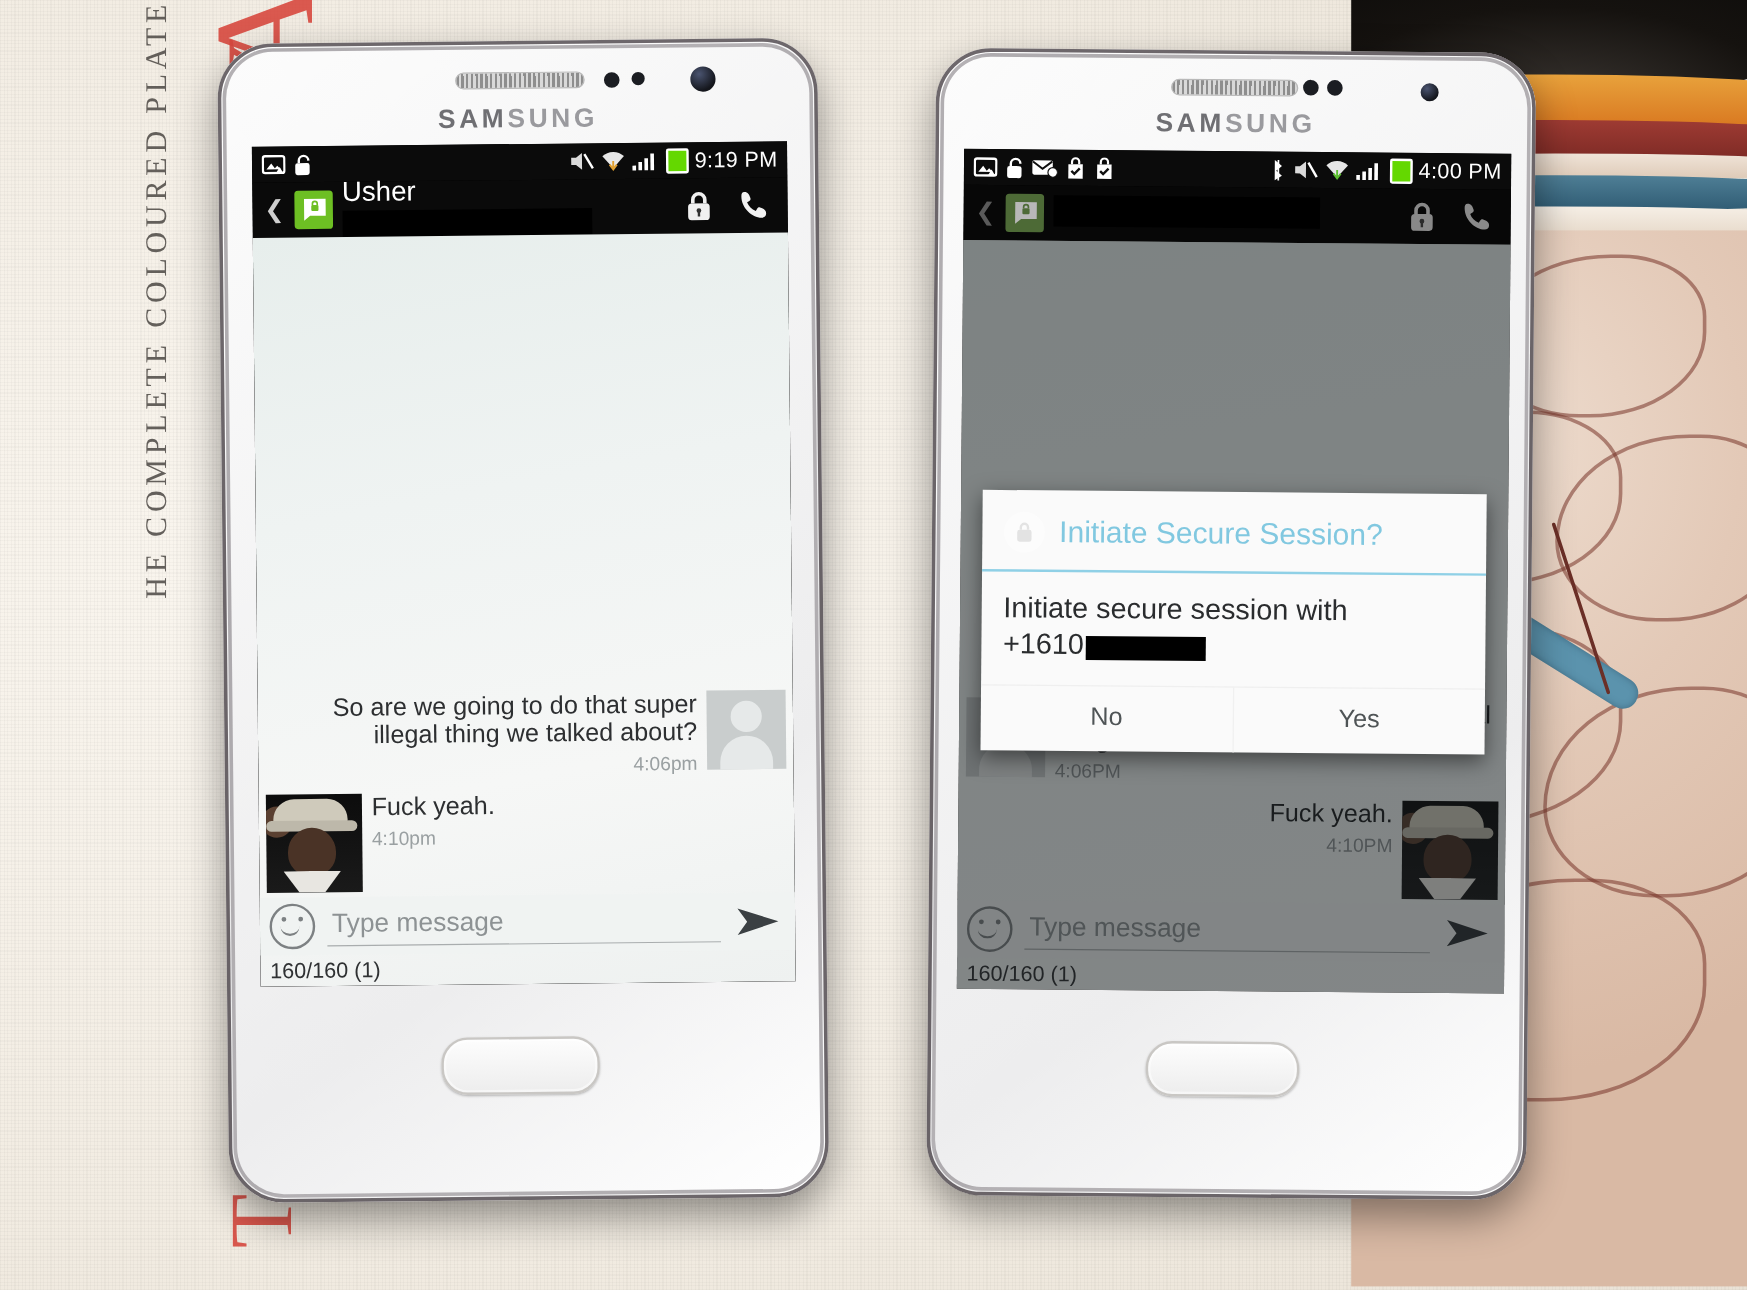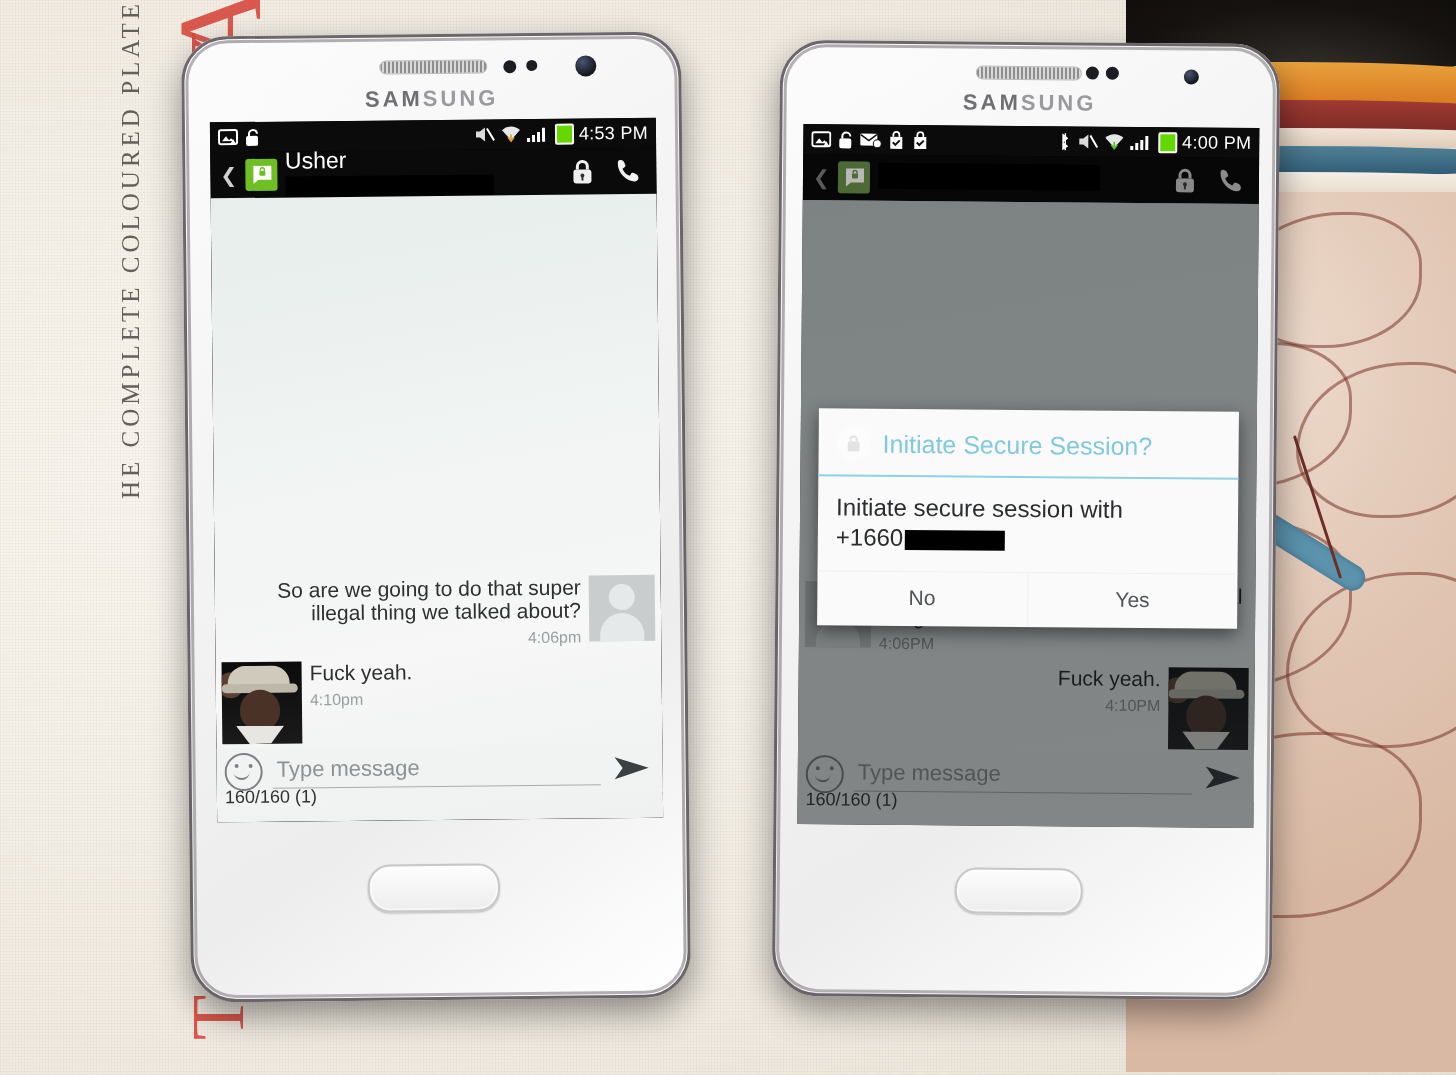--- a/index.html
+++ b/index.html
@@ -121,21 +121,21 @@
   .composer{position:absolute;left:0;right:0;bottom:26px;height:48px;display:flex;align-items:center;
     gap:10px;padding:0 8px;background:rgba(240,243,242,.9);}
   .emoji-btn{width:34px;height:34px;border-radius:50%;border:2px solid #7d8183;position:relative;flex:0 0 34px;}
   .emoji-btn .eye{position:absolute;top:9px;width:4px;height:4px;border-radius:50%;background:#7d8183;}
   .emoji-btn .eye.l{left:8px;} .emoji-btn .eye.r{right:8px;}
   .emoji-btn .smile{position:absolute;left:7px;top:15px;width:16px;height:8px;
     border-bottom:2px solid #7d8183;border-radius:0 0 12px 12px;}
   .msg-input{flex:1 1 auto;border-bottom:1px solid #a9adae;padding:2px 4px 5px 4px;}
   .msg-input span{color:#8d9294;font-size:22px;}
   .send-btn{flex:0 0 44px;height:40px;display:flex;align-items:center;justify-content:center;}
-  .counter{position:absolute;left:8px;bottom:14px;color:#2f3133;font-size:18px;}
+  .counter{position:absolute;left:8px;bottom:2px;color:#2f3133;font-size:18px;}
 
   
   #screen-right .convo{background:linear-gradient(170deg,#e7eeec,#f2f5f4);}
   #screen-right .actionbar{background:#070707;}
   #screen-right .app-avatar{background:#4d6a36;}
   #screen-right .contact-name{color:#7c7c7c;}
   #screen-right .msg-text{color:#1f2123;}
   #screen-right .msg-time{color:#8d9294;}
 
   
@@ -228,21 +228,21 @@
           </span>
           <span class="ic">
             <svg class="ic" width="24" height="18" viewBox="0 0 24 18">
                 <rect x="1" y="13" width="3" height="4" fill="#fff"></rect>
                 <rect x="6" y="10" width="3" height="7" fill="#fff"></rect>
                 <rect x="11" y="7" width="3" height="10" fill="#fff"></rect>
                 <rect x="16" y="3" width="3" height="14" fill="#fff"></rect>
               </svg>
           </span>
           <span class="batt"></span>
-          <span class="clock">4:53 PM</span>
+          <span class="clock">9:19 PM</span>
         </div>
       </div>
 
       <div class="actionbar">
         <span class="back-caret">❮</span>
         <span class="app-avatar">
           <svg width="24" height="22" viewBox="0 0 24 22">
               <path d="M2 2h20v14H9l-5 4V2z" fill="#fff"></path>
               <rect x="10" y="7" width="6" height="5" rx="1" fill="#6dbf23"></rect>
               <path d="M11 7V6a2 2 0 0 1 4 0v1" stroke="#6dbf23" stroke-width="1.4" fill="none"></path>
@@ -481,21 +481,21 @@
                   <rect x="3" y="8" width="12" height="10" rx="2" fill="#d8d8d8"></rect>
                   <path d="M6 8V6a3 3 0 0 1 6 0v2" fill="none" stroke="#d8d8d8" stroke-width="2"></path>
                 </svg>
             </span>
             <span class="dlg-title">Initiate Secure Session?</span>
           </div>
           <div class="dlg-divider"></div>
           <div class="dlg-body">
             <div class="line">Initiate secure session with</div>
             <div class="line dlg-num">
-              <span>+1660</span>
+              <span>+1610</span>
               <span class="redaction" style="width:100px;"></span>
             </div>
           </div>
           <div class="dlg-actions">
             <div class="dlg-btn no">No</div>
             <div class="dlg-btn yes">Yes</div>
           </div>
         </div>
       </div>
     </div>

